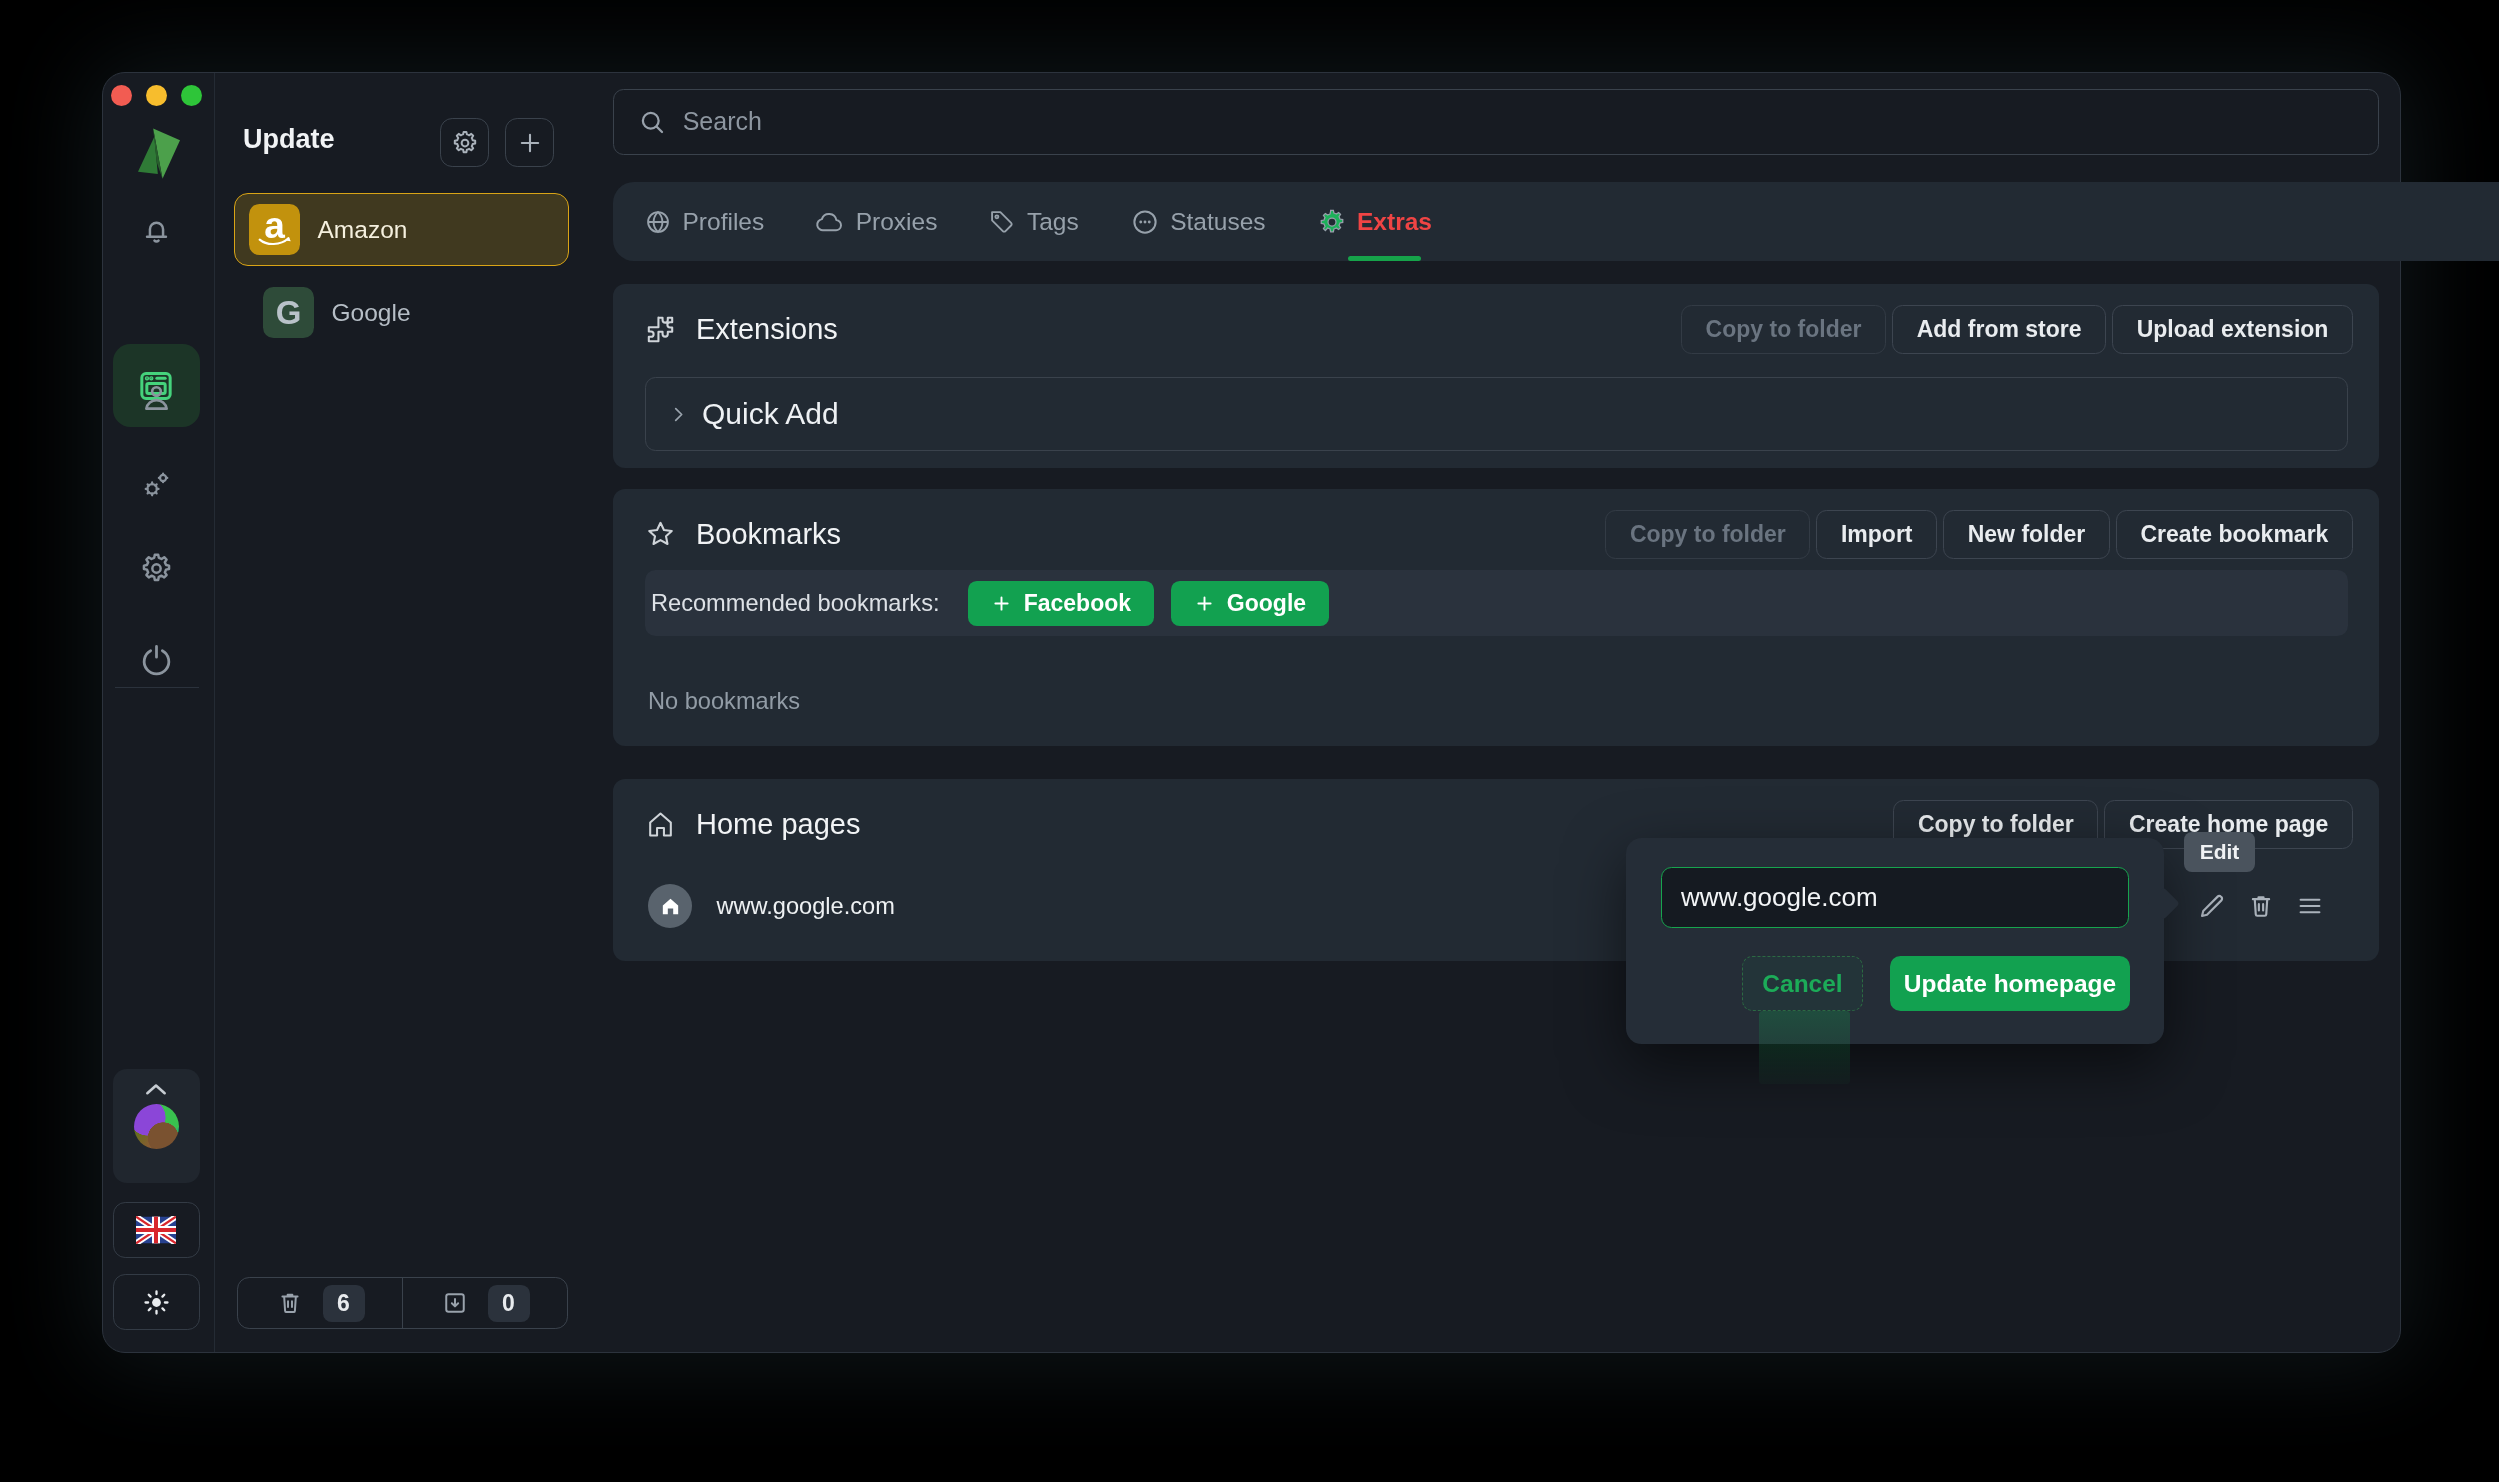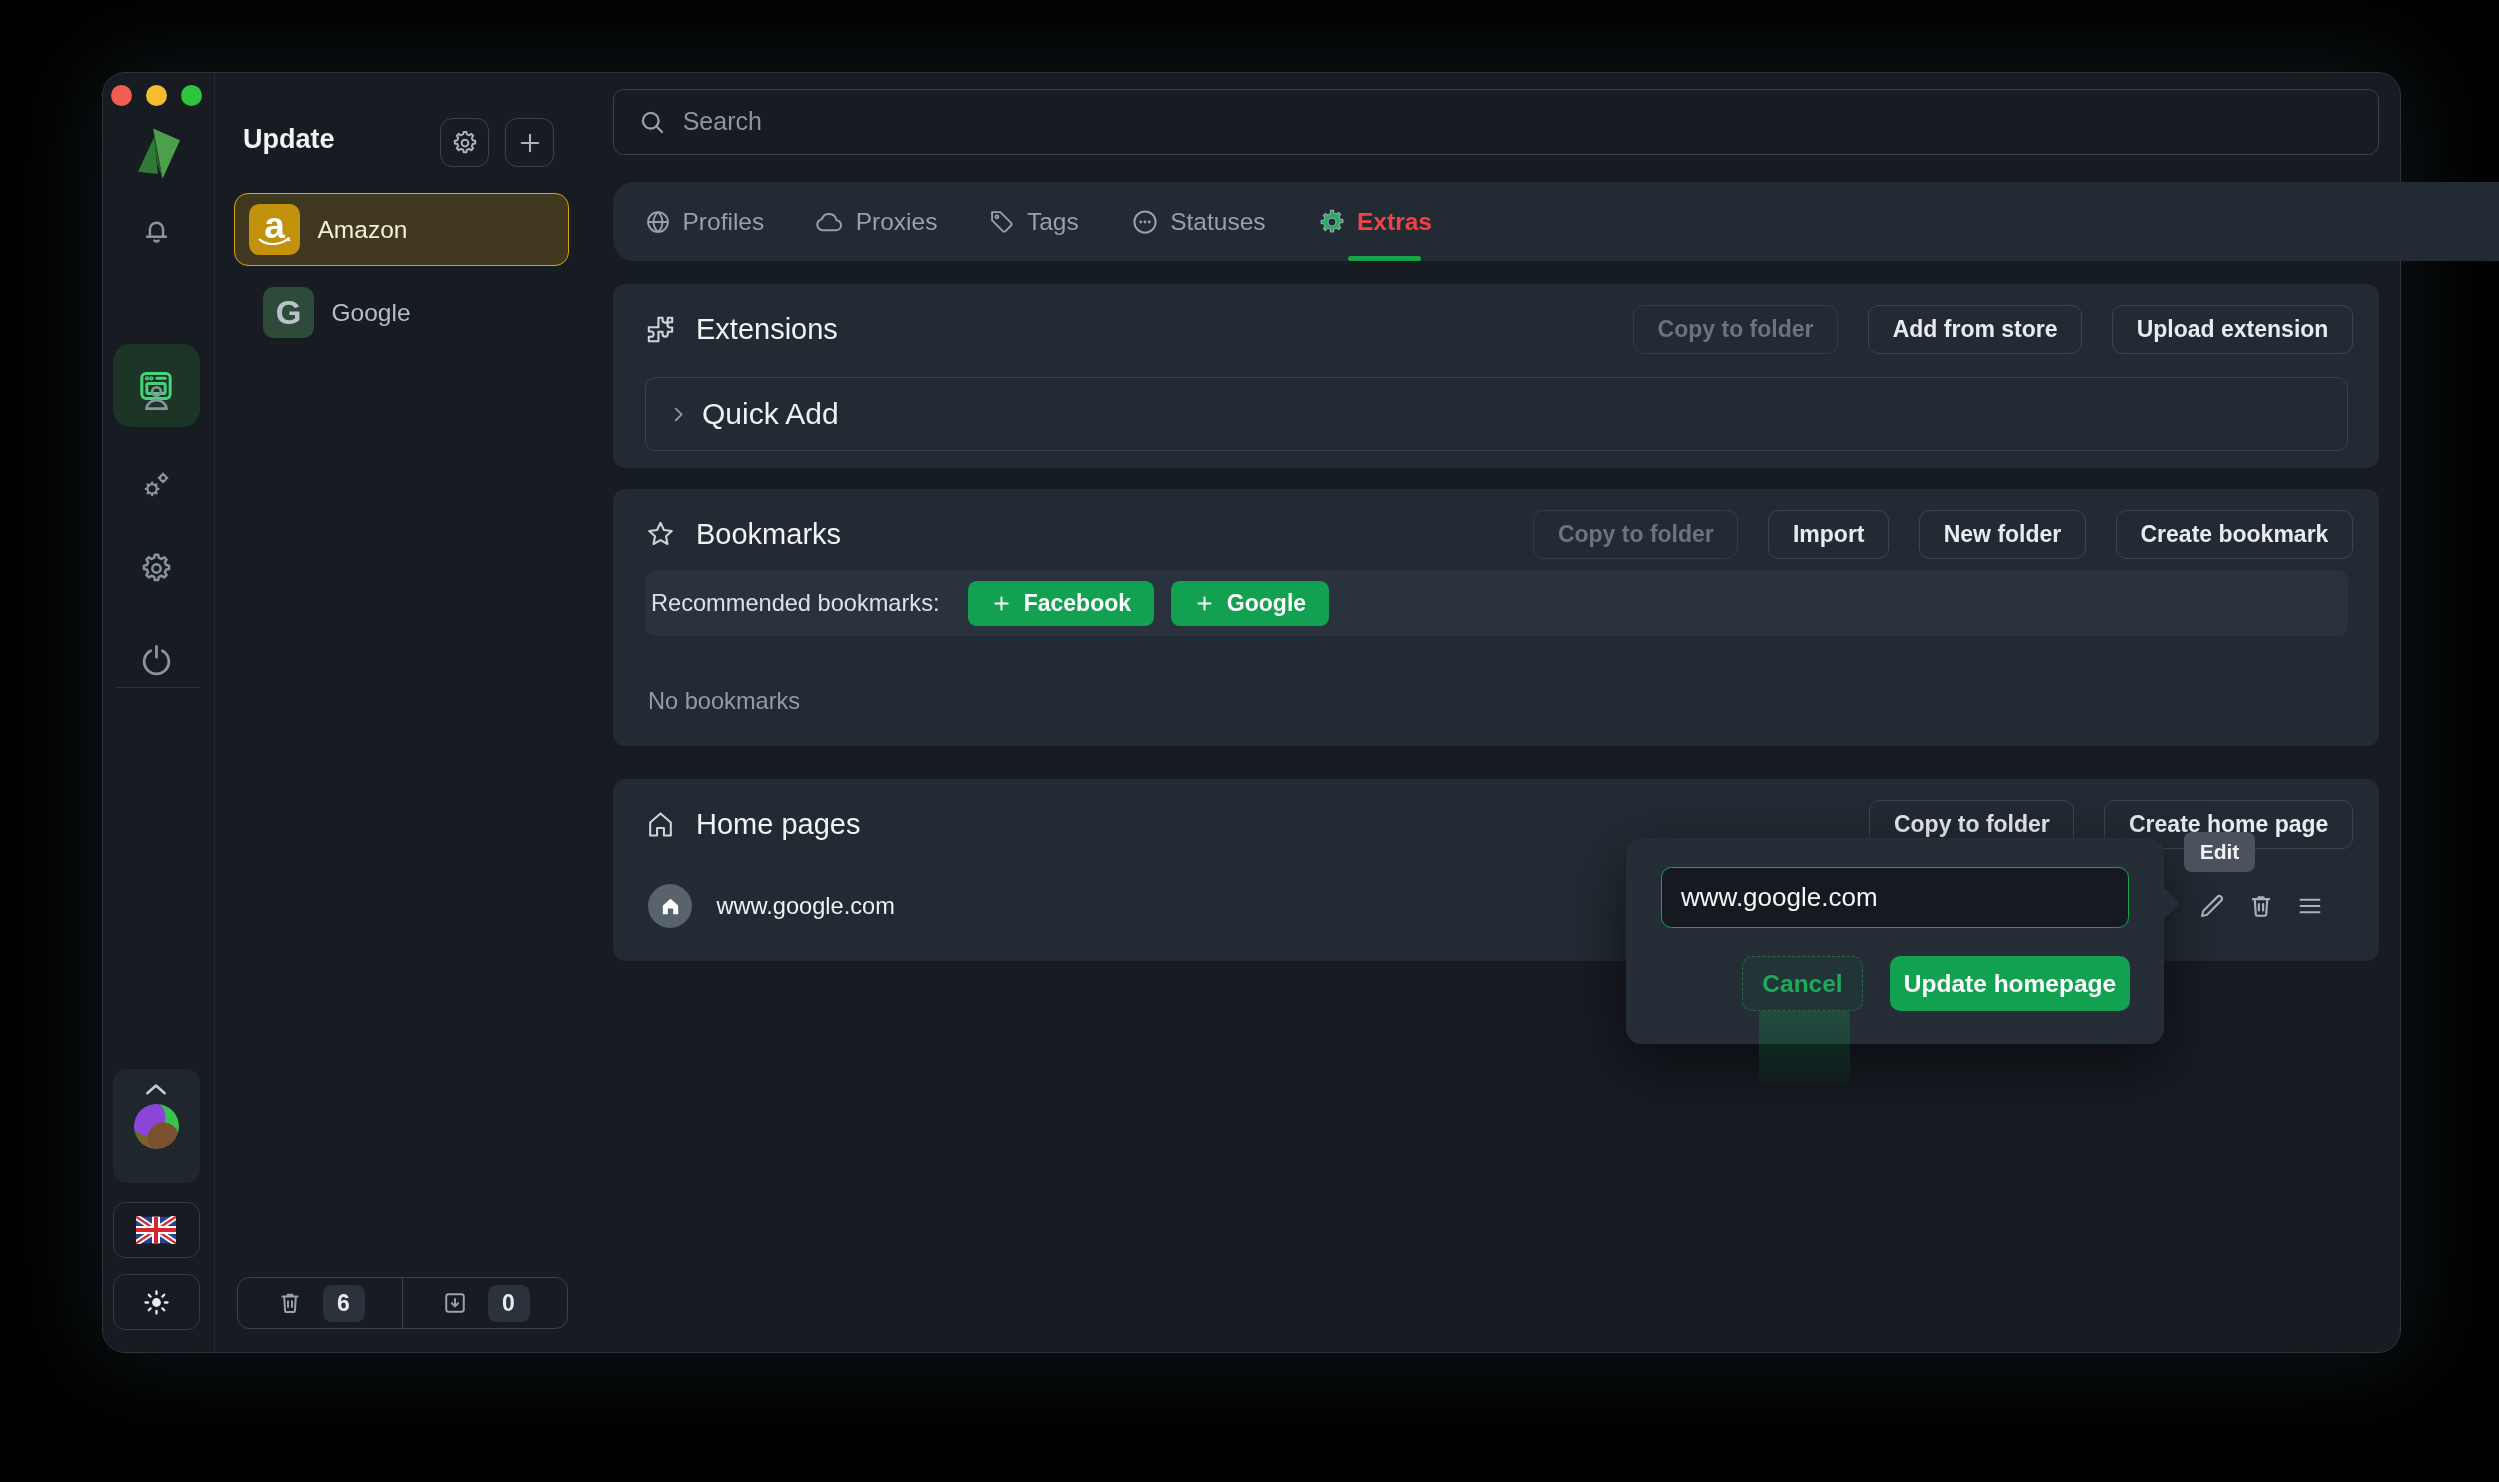--- a/index.html
+++ b/index.html
@@ -55,21 +55,21 @@
   .tabbar { position:absolute; left:0; top:109px; width:2042px; height:79px; border-radius:21px; background:#222A33; display:flex; align-items:center; padding-left:31px; gap:51px; }
   .tab { position:relative; height:100%; display:flex; align-items:center; gap:10.5px; cursor:pointer; }
   .tab .tlabel { font-size:24.5px; font-weight:500; color:#97A1AB; }
   .tab svg { stroke:#97A1AB; }
   .tab.active .tlabel { color:#ef4444; font-weight:700; }
   .tab.active .underline { position:absolute; bottom:0; left:31px; width:73px; height:5.2px; border-radius:2.6px; background:#16A34A; }
   
   .card { position:absolute; left:0; width:1766px; background:#222A33; border-radius:12.2px; }
   .card-header { position:absolute; left:31px; top:21px; height:49px; display:flex; align-items:center; gap:19px; }
   .card-title { font-size:29px; font-weight:400; color:#F1F3F5;text-align:right; }
-  .btn-row { position:absolute; right:26px; top:21px; display:flex; gap:30px; }
+  .btn-row { position:absolute; right:26px; top:21px; display:flex; gap:6px; }
   .ghost-btn { height:49px; padding:0 23.6px; border-radius:10.5px; border:1.3px solid #3D4550; background:transparent;
     color:#E9ECEF; font-size:23px; font-weight:700; font-family:"Liberation Sans",sans-serif; display:flex; align-items:center; cursor:pointer; white-space:nowrap; }
   .ghost-btn.disabled { color:#6A7480; border-color:#333B45; cursor:default; }
   .inner-box { position:absolute; left:32px; right:31px; border:1.3px solid #3A424C; border-radius:10.5px; display:flex; align-items:center; cursor:pointer; }
   .rec-row { position:absolute; left:32px; right:31px; top:81px; height:66px; border-radius:10.5px; background:#2A323D; display:flex; align-items:center; }
   .rec-label { margin-left:6px; font-size:23.6px; font-weight:500; color:#DDE1E6; }
   .green-btn { height:45px; padding:0 23px; border-radius:8.7px; border:none; background:#12A150; color:#fff; font-size:23px; font-weight:700; font-family:"Liberation Sans",sans-serif; display:flex; align-items:center; gap:12.2px; cursor:pointer; }
   .empty-text { position:absolute; left:35px; top:199px; font-size:23.6px; color:#929CA6; }
   .hp-row { position:absolute; left:35px; top:105px; height:44px; display:flex; align-items:center; }
   .hp-avatar { width:44px; height:44px; border-radius:50%; background:#59636D; display:flex; align-items:center; justify-content:center; }

